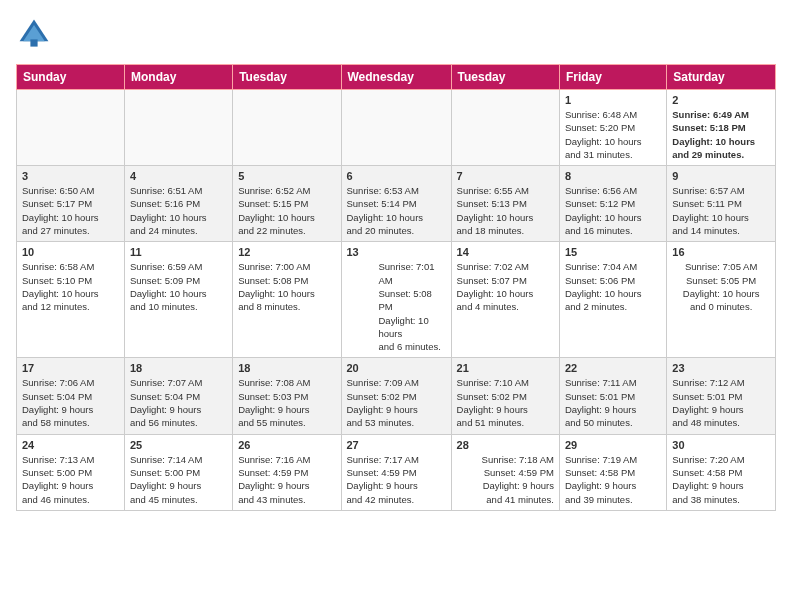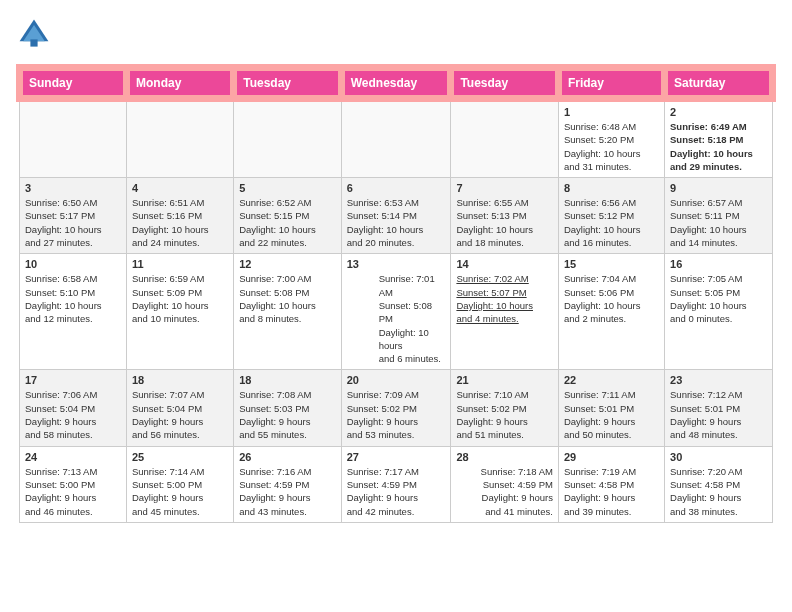--- a/index.html
+++ b/index.html
@@ -42,27 +42,27 @@
     }
     .location {
       font-size: 14px;
       color: #444;
     }
     .calendar {
       width: 100%;
       border-collapse: collapse;
     }
     .calendar th {
-      background: #ec4899;
+      background: #be185d;
       color: #fff;
       font-size: 12px;
       font-weight: bold;
       padding: 5px 6px;
       text-align: left;
-      border: 7px solid #fca5a5;
+      border: 1px solid #fca5a5;
     }
     .calendar td {
       vertical-align: top;
       border: 1px solid #ccc;
       padding: 4px 5px;
       width: 113px;
       min-height: 80px;
       font-size: 10px;
       color: #333;
       background: #fff;
@@ -215,35 +215,35 @@
         </td>
         <td>
           <span class="day-num">13</span>
           <div class="day-info" style="white-space: pre-line; margin-left: 32px;">Sunrise: 7:01 AM
 Sunset: 5:08 PM
 Daylight: 10 hours
 and 6 minutes.</div>
         </td>
         <td>
           <span class="day-num">14</span>
-          <div class="day-info" style="white-space: pre-line; text-decoration: underline;">Sunrise: 7:02 AM
+          <div class="day-info" style="white-space: pre-line;">Sunrise: 7:02 AM
 Sunset: 5:07 PM
 Daylight: 10 hours
 and 4 minutes.</div>
         </td>
         <td>
           <span class="day-num">15</span>
           <div class="day-info" style="white-space: pre-line;">Sunrise: 7:04 AM
 Sunset: 5:06 PM
 Daylight: 10 hours
 and 2 minutes.</div>
         </td>
         <td>
           <span class="day-num">16</span>
-          <div class="day-info" style="white-space: pre-line;">Sunrise: 7:05 AM
+          <div class="day-info" style="white-space: pre-line; text-align: center;">Sunrise: 7:05 AM
 Sunset: 5:05 PM
 Daylight: 10 hours
 and 0 minutes.</div>
         </td>
       </tr>
       <tr>
         <td>
           <span class="day-num">17</span>
           <div class="day-info" style="white-space: pre-line;">Sunrise: 7:06 AM
 Sunset: 5:04 PM

